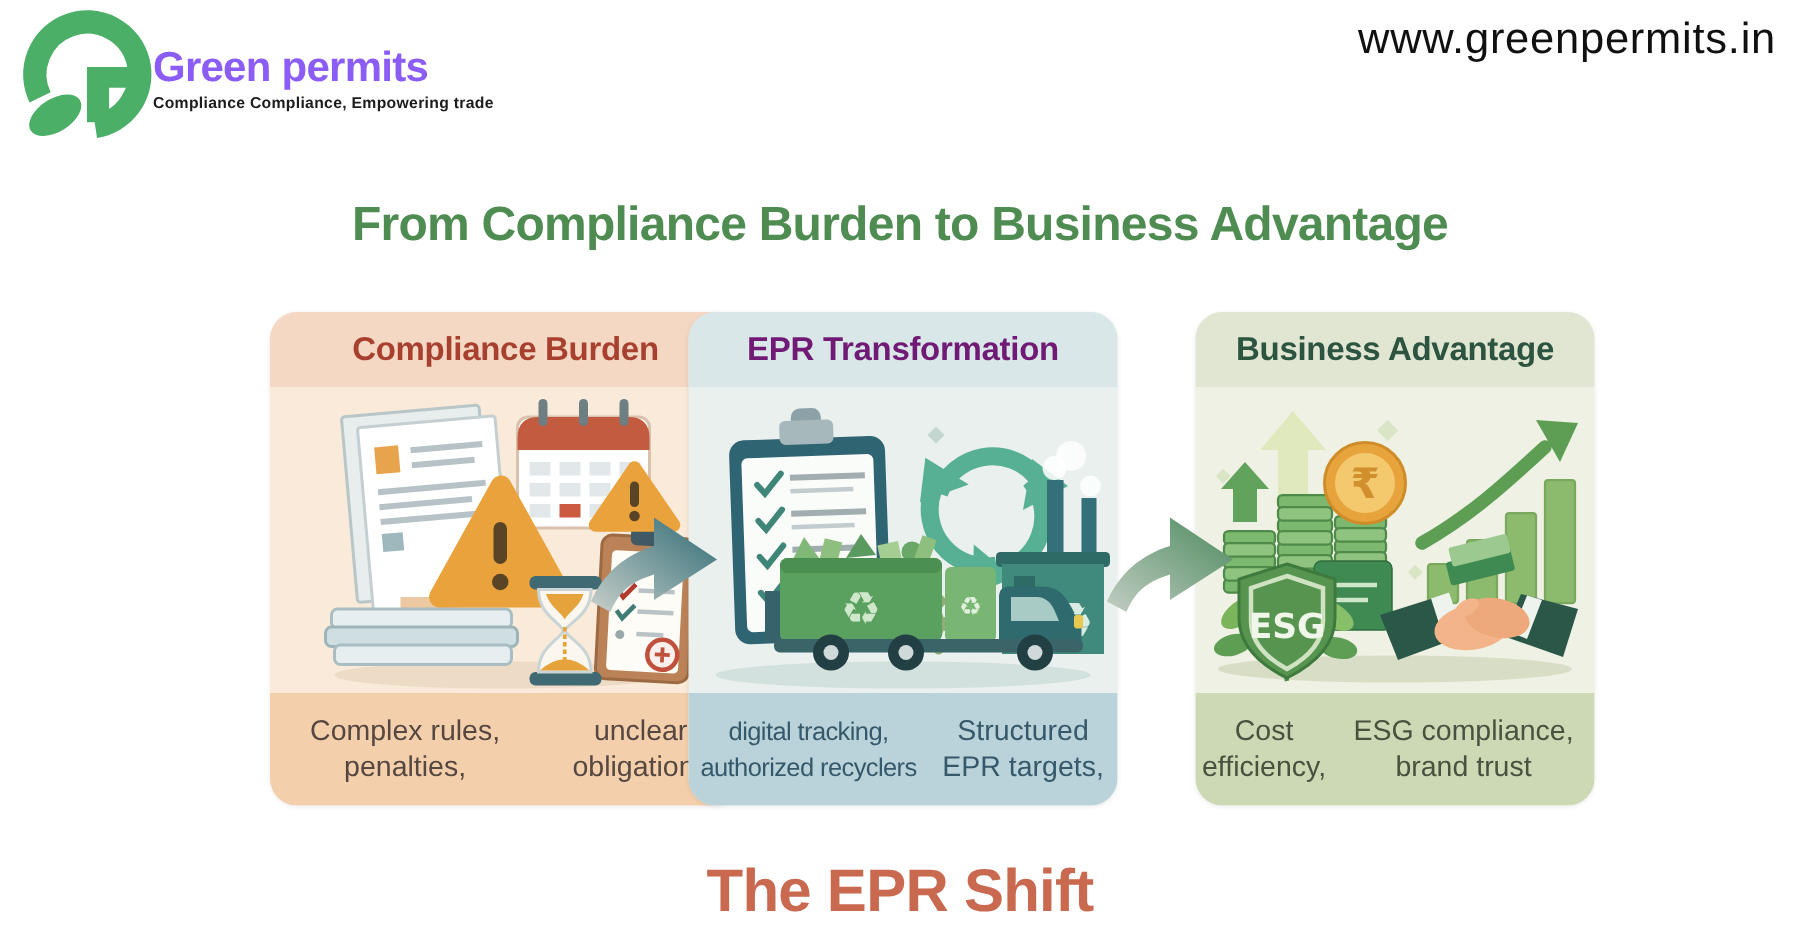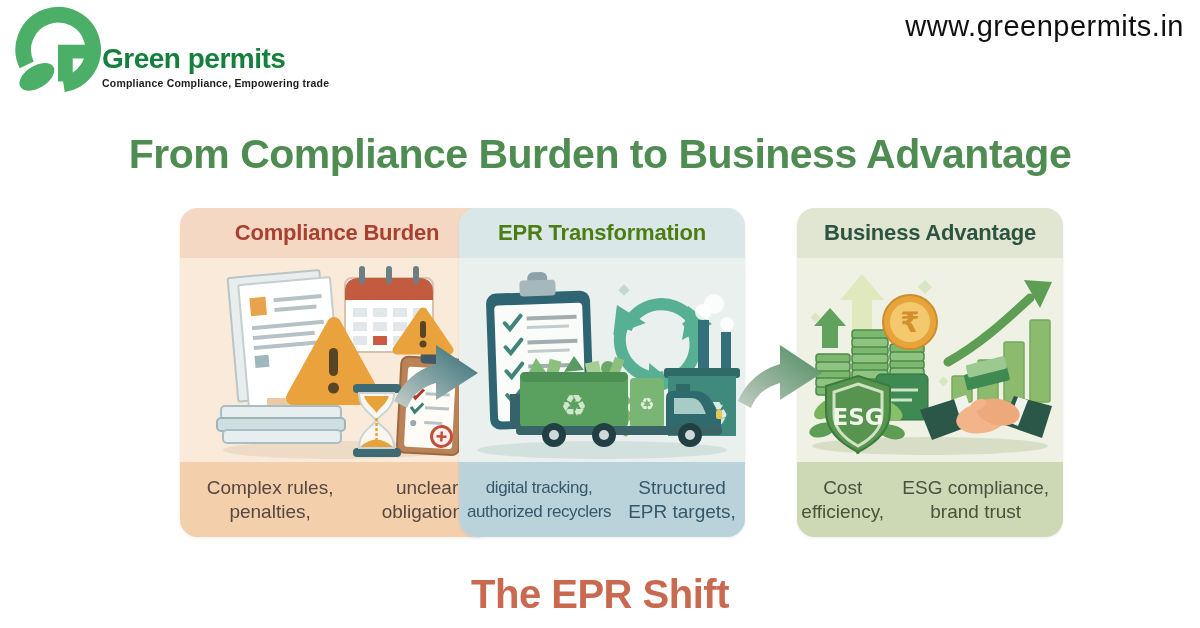--- a/index.html
+++ b/index.html
@@ -2,27 +2,27 @@
 <html><head>
 <meta charset="utf-8">
 <style>
   html,body{margin:0;padding:0;background:#ffffff;}
   .canvas{position:relative;width:1200px;height:628px;background:#ffffff;overflow:hidden;
           font-family:"Liberation Sans",sans-serif;}
 
   
   .logo{position:absolute;left:12px;top:6px;width:92px;height:92px;}
   .brand-text{position:absolute;left:102px;top:30px;}
-  .brand-name{font-size:28px;font-weight:bold;color:#15803d;letter-spacing:-0.5px;line-height:30px;margin-top:14px;}
+  .brand-name{font-size:28px;font-weight:bold;color:#8b5cf6;letter-spacing:-0.5px;line-height:30px;}
   .brand-tagline{font-size:10.5px;font-weight:bold;color:#1c1c1c;letter-spacing:0.2px;margin-top:3px;}
   .site-url{position:absolute;right:16px;top:10px;font-size:29px;color:#101010;letter-spacing:0.5px;}
 
   
   .headline{position:absolute;left:0;right:0;top:131px;text-align:center;
-            font-size:41px;font-weight:bold;color:#4e8c52;letter-spacing:-0.5px;margin:0;}
+            font-size:32px;font-weight:bold;color:#4e8c52;letter-spacing:-0.5px;margin:0;}
 
   
   .card{position:absolute;top:208px;height:329px;border-radius:18px;overflow:hidden;
         box-shadow:0 1px 3px rgba(0,0,0,0.08);}
   .card-header{height:50px;display:flex;align-items:center;justify-content:center;}
   .card-title{margin:0;font-size:22px;font-weight:bold;letter-spacing:-0.2px;}
   .card-art{position:absolute;left:0;right:0;top:50px;bottom:75px;}
   .card-art svg{width:100%;height:100%;display:block;}
   .card-art text{font-family:"DejaVu Sans",sans-serif;}
   .card-footer{position:absolute;left:0;right:0;bottom:0;height:75px;display:flex;
@@ -31,21 +31,21 @@
   .caption-line{display:block;}
   .caption-line.tight{font-size:17px;letter-spacing:-0.4px;}
 
   .card-compliance{left:142px;width:314px;background:#f9ead9;margin-left:38px;}
   .card-compliance .card-header{background:#f5d8c4;}
   .card-compliance .card-title{color:#a8402f;}
   .card-compliance .card-footer{background:#f4cfac;color:#564741;}
 
   .card-epr{left:459px;width:286px;background:#e9f0ee;}
   .card-epr .card-header{background:#d9e7e9;}
-  .card-epr .card-title{color:#4d7c0f;}
+  .card-epr .card-title{color:#701a75;}
   .card-epr .card-footer{background:#bad3da;color:#35596b;}
 
   .card-advantage{left:797px;width:266px;background:#eef1e3;}
   .card-advantage .card-header{background:#e0e6d2;}
   .card-advantage .card-title{color:#2c5440;}
   .card-advantage .card-footer{background:#cdd8b5;color:#47523f;}
 
   
   .flow-arrow{position:absolute;top:329px;width:92px;height:82px;z-index:5;}
   .flow-arrow-1{left:390px;}

